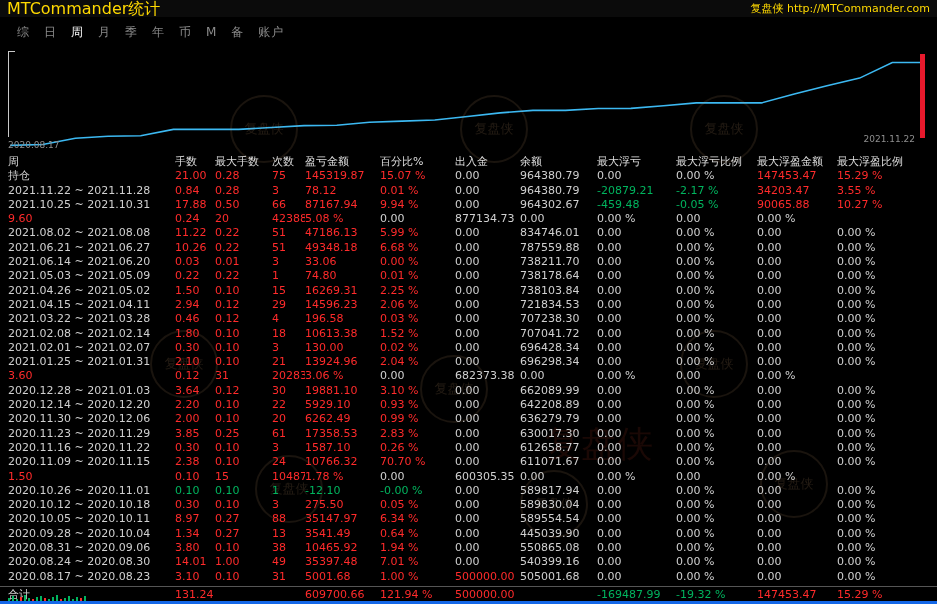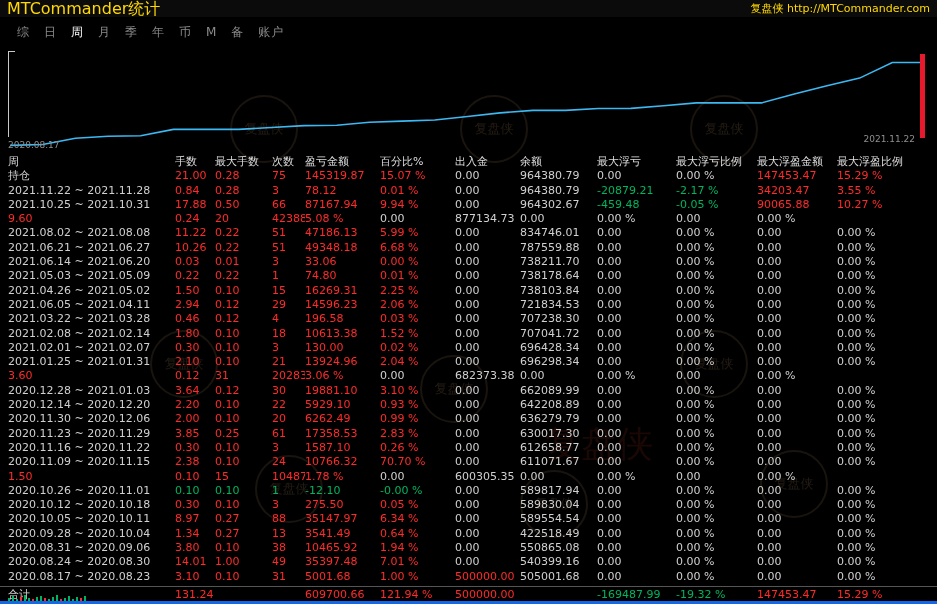--- a/index.html
+++ b/index.html
@@ -225,21 +225,21 @@
       <div class="c r">16269.31</div>
       <div class="c r">2.25 %</div>
       <div class="c w">0.00</div>
       <div class="c w">738103.84</div>
       <div class="c w">0.00</div>
       <div class="c w">0.00 %</div>
       <div class="c w">0.00</div>
       <div class="c w">0.00 %</div>
     </div>
     <div class="trow">
-      <div class="c w">2021.06.05 ~ 2021.04.11</div>
+      <div class="c w">2021.04.15 ~ 2021.04.11</div>
       <div class="c r">2.94</div>
       <div class="c r">0.12</div>
       <div class="c r">29</div>
       <div class="c r">14596.23</div>
       <div class="c r">2.06 %</div>
       <div class="c w">0.00</div>
       <div class="c w">721834.53</div>
       <div class="c w">0.00</div>
       <div class="c w">0.00 %</div>
       <div class="c w">0.00</div>
@@ -454,21 +454,21 @@
       <div class="c w">0.00 %</div>
     </div>
     <div class="trow">
       <div class="c w">2020.09.28 ~ 2020.10.04</div>
       <div class="c r">1.34</div>
       <div class="c r">0.27</div>
       <div class="c r">13</div>
       <div class="c r">3541.49</div>
       <div class="c r">0.64 %</div>
       <div class="c w">0.00</div>
-      <div class="c w">422518.49</div>
+      <div class="c w">445039.90</div>
       <div class="c w">0.00</div>
       <div class="c w">0.00 %</div>
       <div class="c w">0.00</div>
       <div class="c w">0.00 %</div>
     </div>
     <div class="trow">
       <div class="c w">2020.08.31 ~ 2020.09.06</div>
       <div class="c r">3.80</div>
       <div class="c r">0.10</div>
       <div class="c r">38</div>

